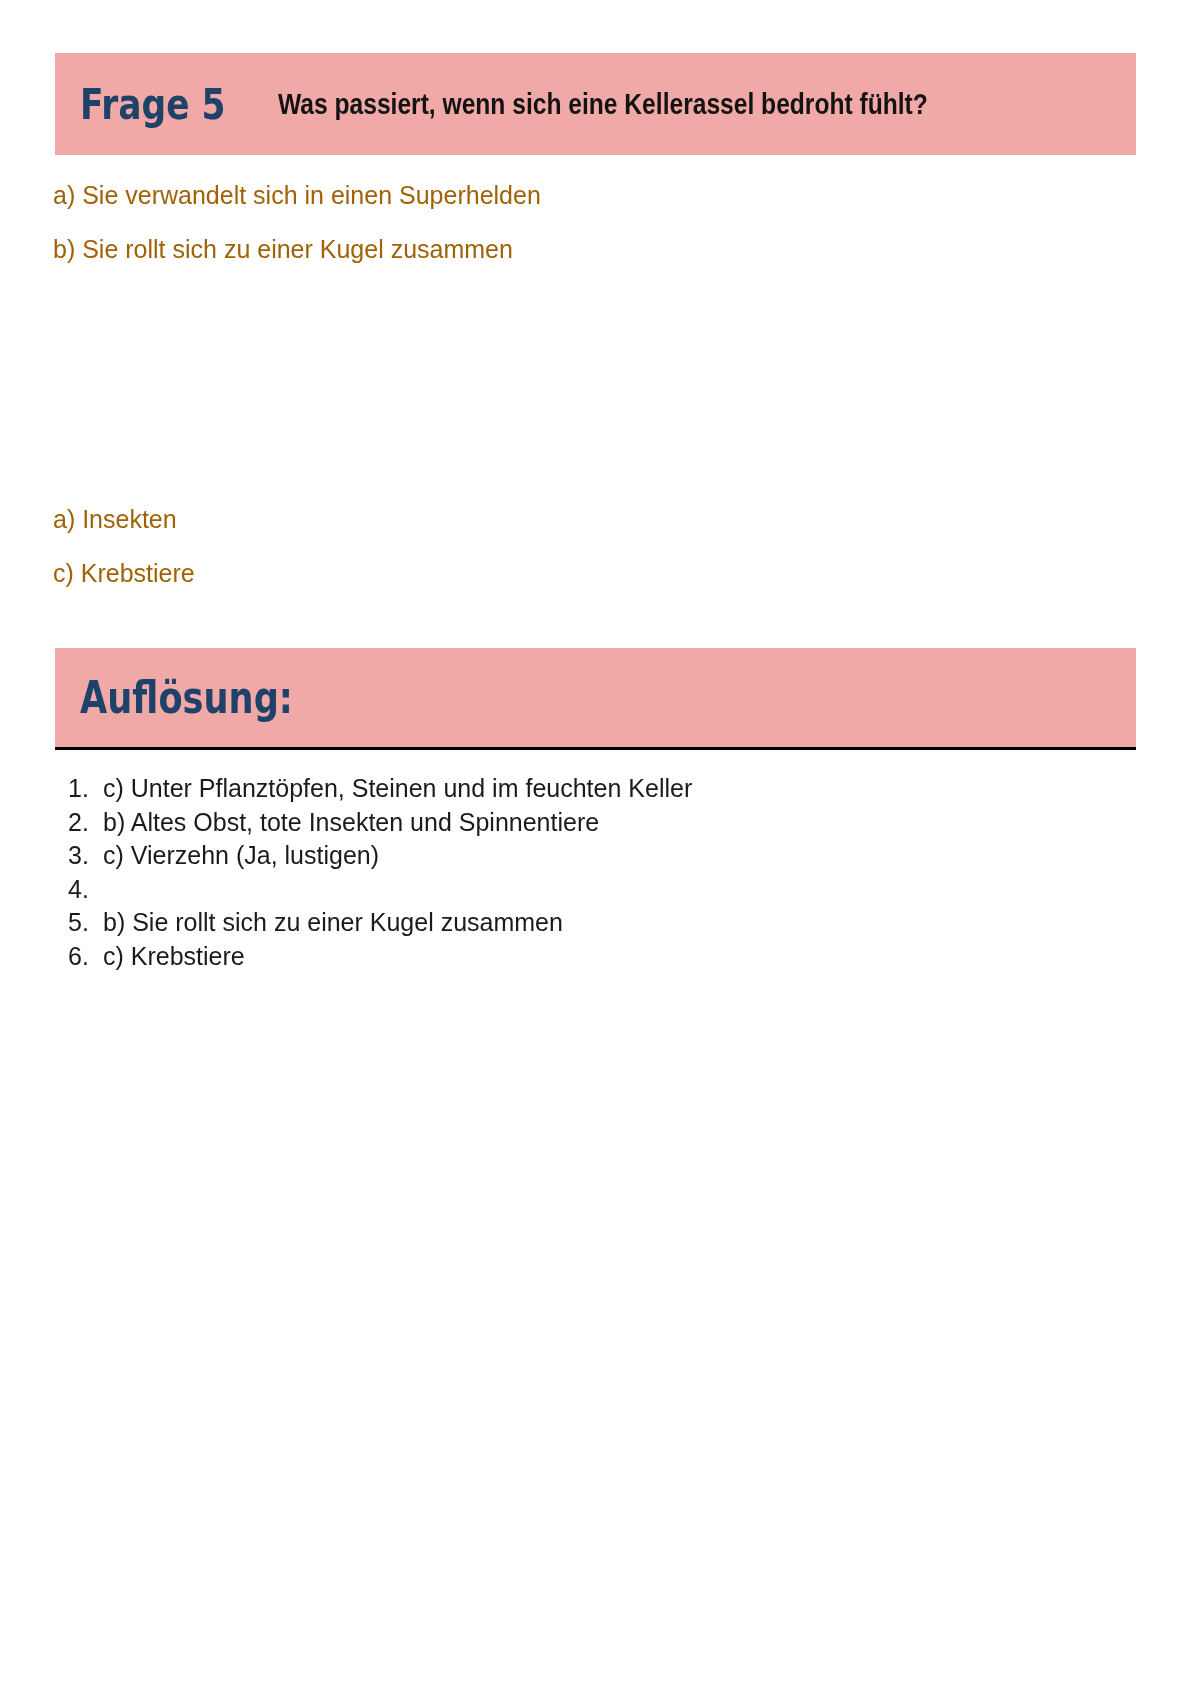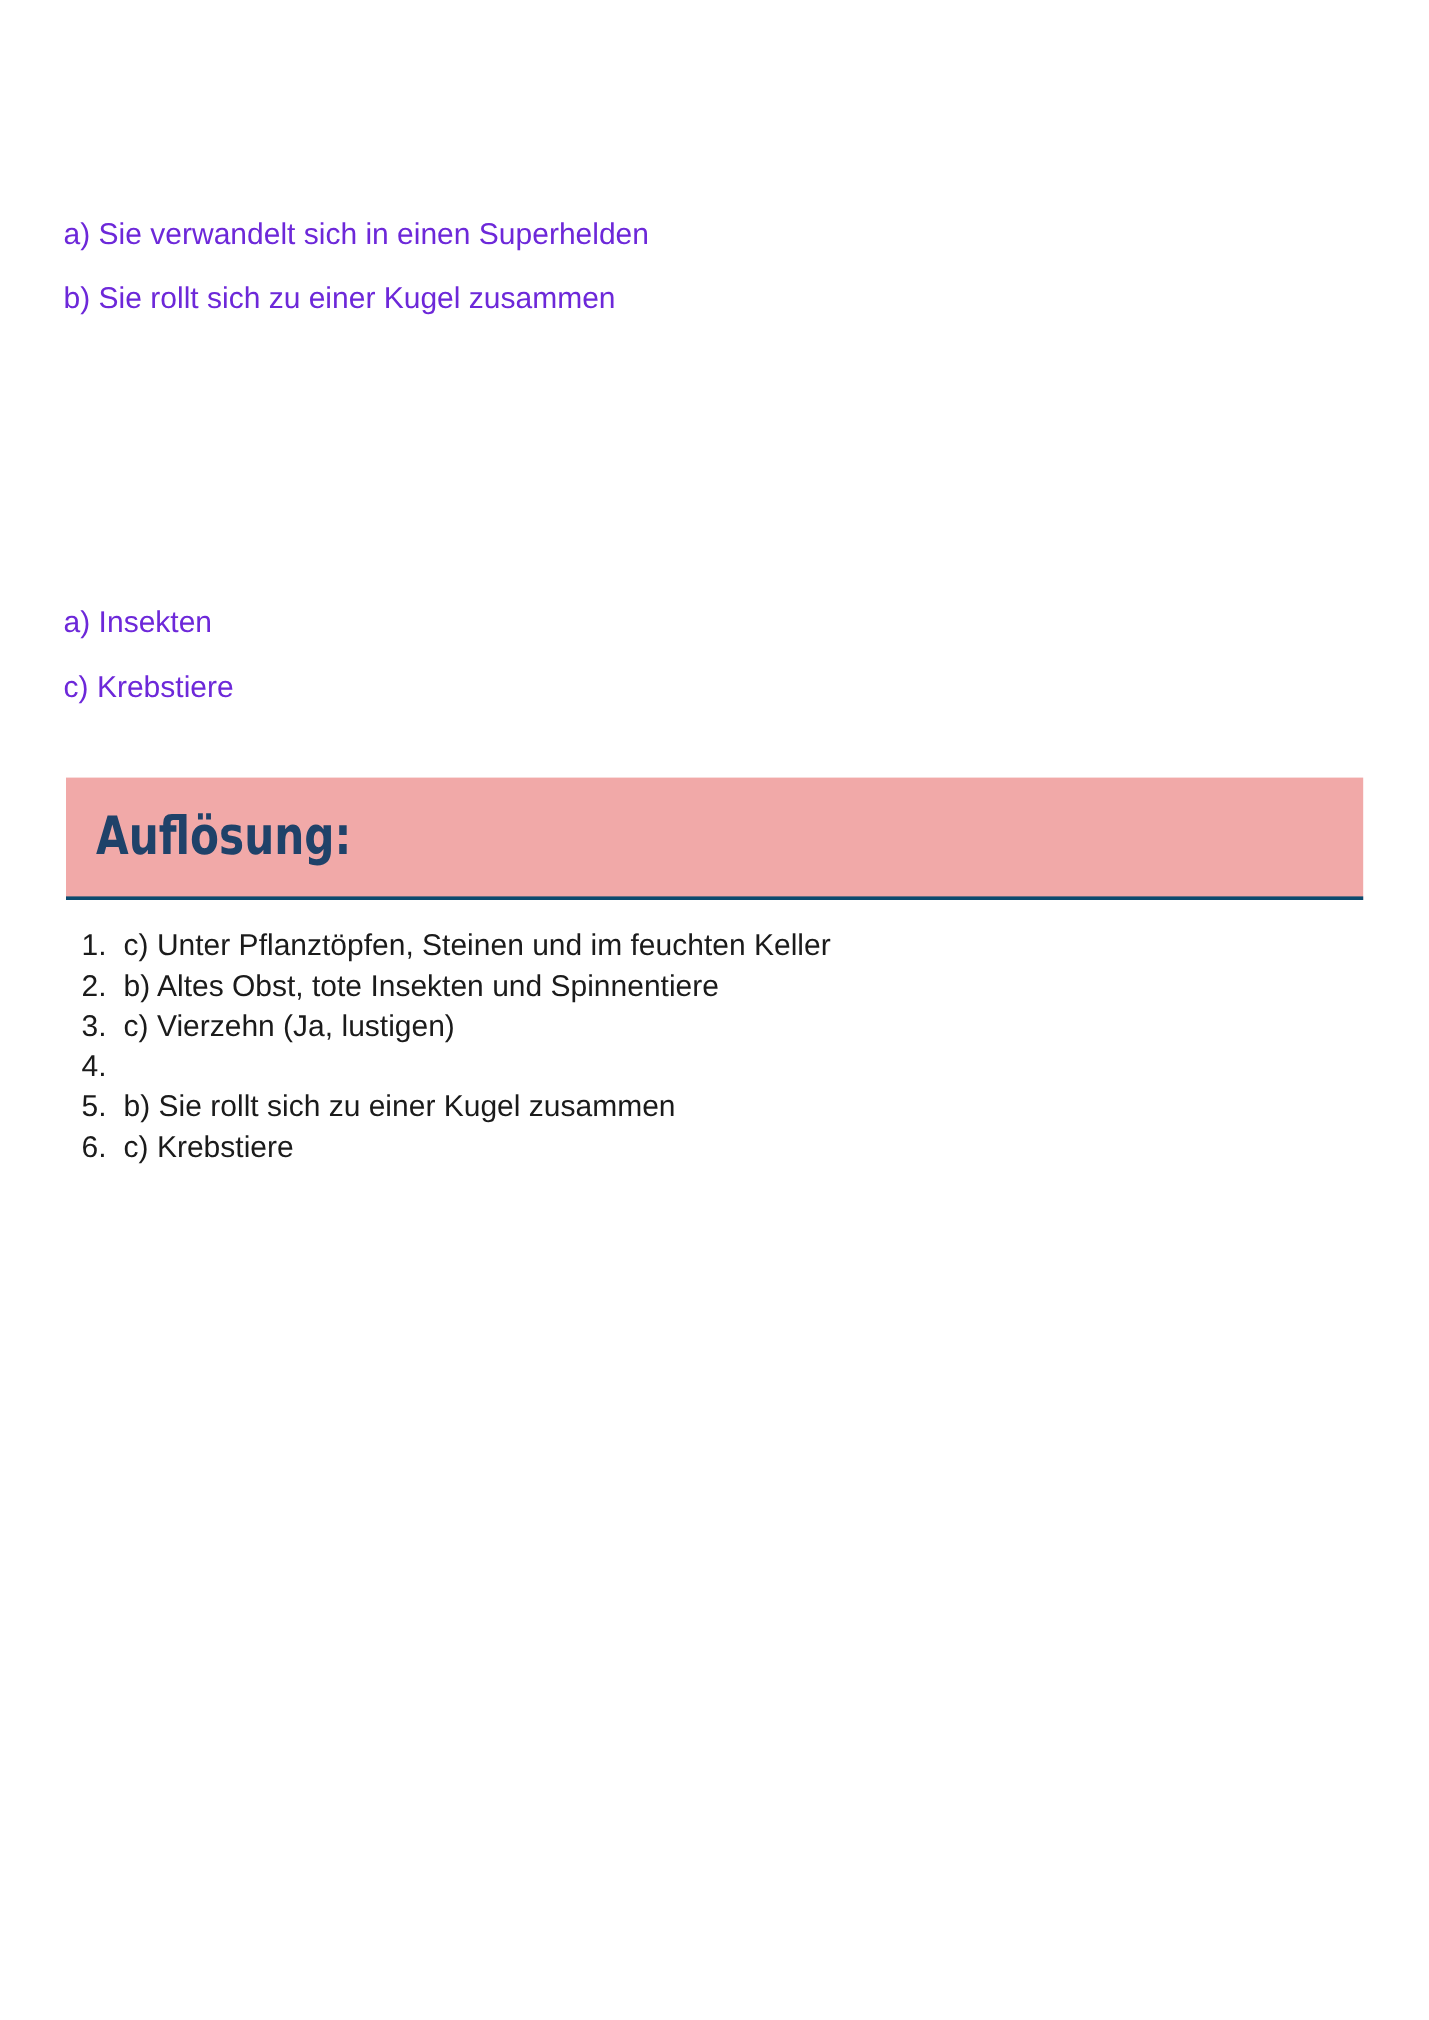--- a/index.html
+++ b/index.html
@@ -58,33 +58,33 @@
     left: 53px;
     width: 1080px;
   }
   .options-q1 { top: 168px; }
   .options-q2 { top: 492px; }
   .option {
     height: 54px;
     display: flex;
     align-items: center;
     font-size: 25px;
-    color: #6d28d9;
+    color: #a16207;
     white-space: nowrap;
   }
 
   
   .banner-solution {
     position: absolute;
     top: 648px;
     left: 55px;
     width: 1081px;
     height: 102px;
     background: #f1a9a8;
-    border-bottom: 3px solid #0c4a6e;
+    border-bottom: 3px solid #000000;
     display: flex;
     align-items: center;
     box-sizing: border-box;
     padding-left: 25px;
   }
   .s-label {
     display: inline-block;
     font-family: "DejaVu Sans", sans-serif;
     font-weight: 700;
     font-size: 44px;
@@ -111,20 +111,24 @@
   }
   .s-num {
     flex: 0 0 35px;
   }
 </style>
 </head>
 <body>
 
 <div class="page">
 
+  <section class="banner banner-q1">
+    <span class="q-label">Frage 5</span>
+    <span class="q-title">Was passiert, wenn sich eine Kellerassel bedroht fühlt?</span>
+  </section>
 
   <div class="options options-q1">
     <div class="option">a) Sie verwandelt sich in einen Superhelden</div>
     <div class="option">b) Sie rollt sich zu einer Kugel zusammen</div>
   </div>
 
 
   <div class="options options-q2">
     <div class="option">a) Insekten</div>
     <div class="option">c) Krebstiere</div>

